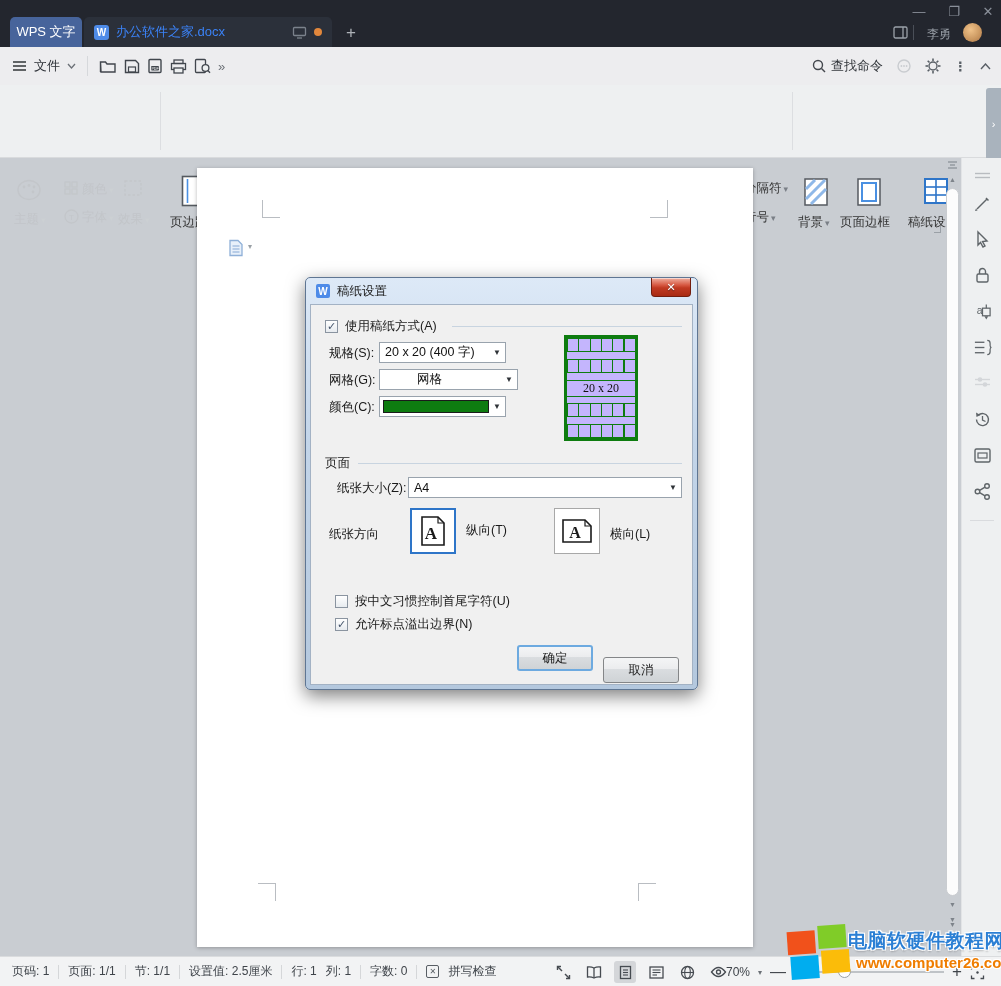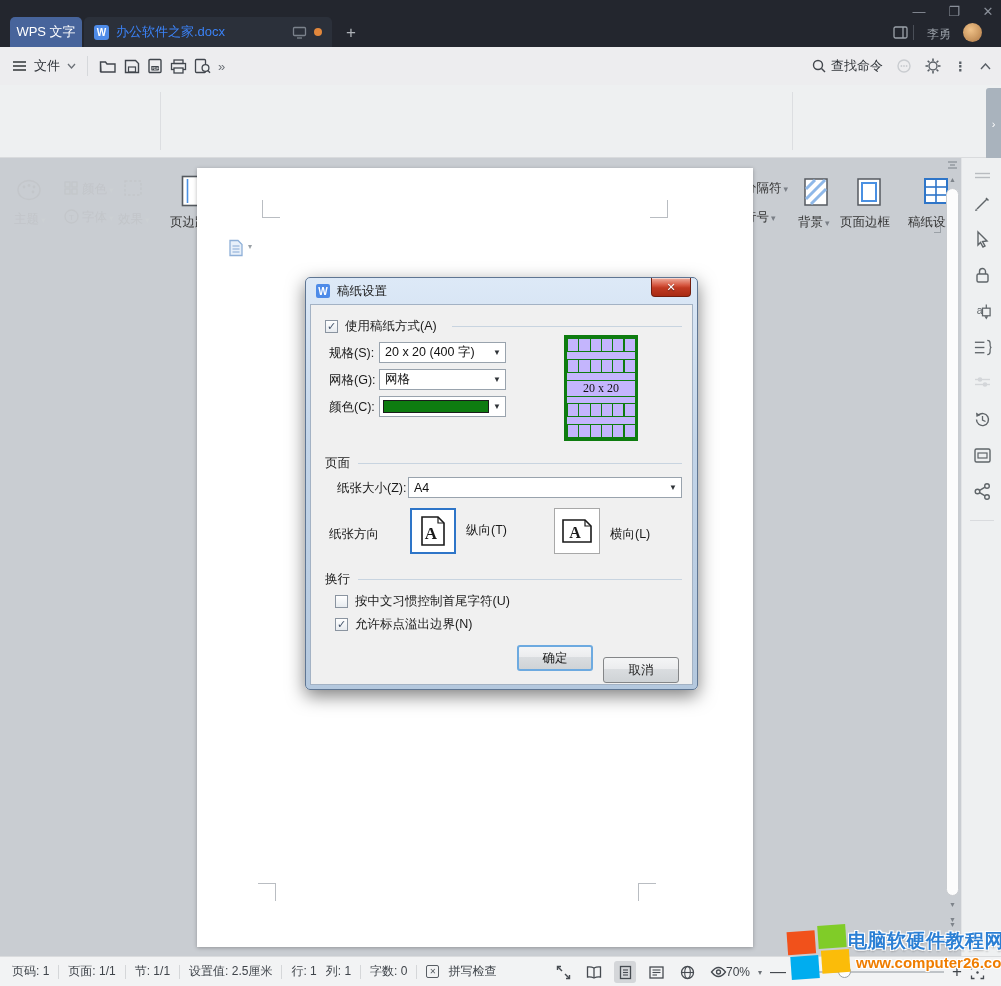--- a/index.html
+++ b/index.html
@@ -464,21 +464,21 @@
         <span style="flex:1;height:1px;background:#c8d4e0;margin-left:8px;"></span>
       </div>
 
       <span class="abs" style="left:18px;top:40px;">规格(S):</span>
       <div class="cmb" style="left:68px;top:37px;width:127px;">
         <span class="val">20 x 20 (400 字)</span>
         <span class="arr">▼</span>
       </div>
 
       <span class="abs" style="left:18px;top:67px;">网格(G):</span>
-      <div class="cmb" style="left:68px;top:64px;width:127px;">
+      <div class="cmb" style="left:68px;top:64px;width:139px;padding-left:32px;">
         <span class="val">网格</span>
         <span class="arr">▼</span>
       </div>
 
       <span class="abs" style="left:18px;top:94px;">颜色(C):</span>
       <div class="cmb" style="left:68px;top:91px;width:127px;">
         <span class="swatch" style="background-color: rgb(14, 124, 16);"></span>
         <span class="arr">▼</span>
       </div>
 
@@ -516,24 +516,20 @@
       <span class="abs" style="left:155px;top:217px;">纵向(T)</span>
       <div class="orient-box unsel" style="left:243px;top:203px;">
         <svg width="32" height="26" viewBox="0 0 32 26">
             <path d="M2 2 h22 l6 6 v16 h-28 z" fill="#fff" stroke="#1a1a1a" stroke-width="1.6"></path>
             <path d="M24 2 v6 h6" fill="none" stroke="#1a1a1a" stroke-width="1.2"></path>
             <text x="14" y="20" font-size="16" font-weight="bold" text-anchor="middle" font-family="Liberation Serif,serif" fill="#1a1a1a">A</text>
           </svg>
       </div>
       <span class="abs" style="left:299px;top:221px;">横向(L)</span>
 
-      <div class="grp" style="left:0;top:266px;padding-left:14px;width:100%;">
-        <span>换行</span>
-        <span class="ln"></span>
-      </div>
 
       <div class="cbrow" style="left:24px;top:288px;">
         <span class="cb"></span>
         <span>按中文习惯控制首尾字符(U)</span>
       </div>
       <div class="cbrow" style="left:24px;top:311px;">
         <span class="cb">✓</span>
         <span>允许标点溢出边界(N)</span>
       </div>
 

